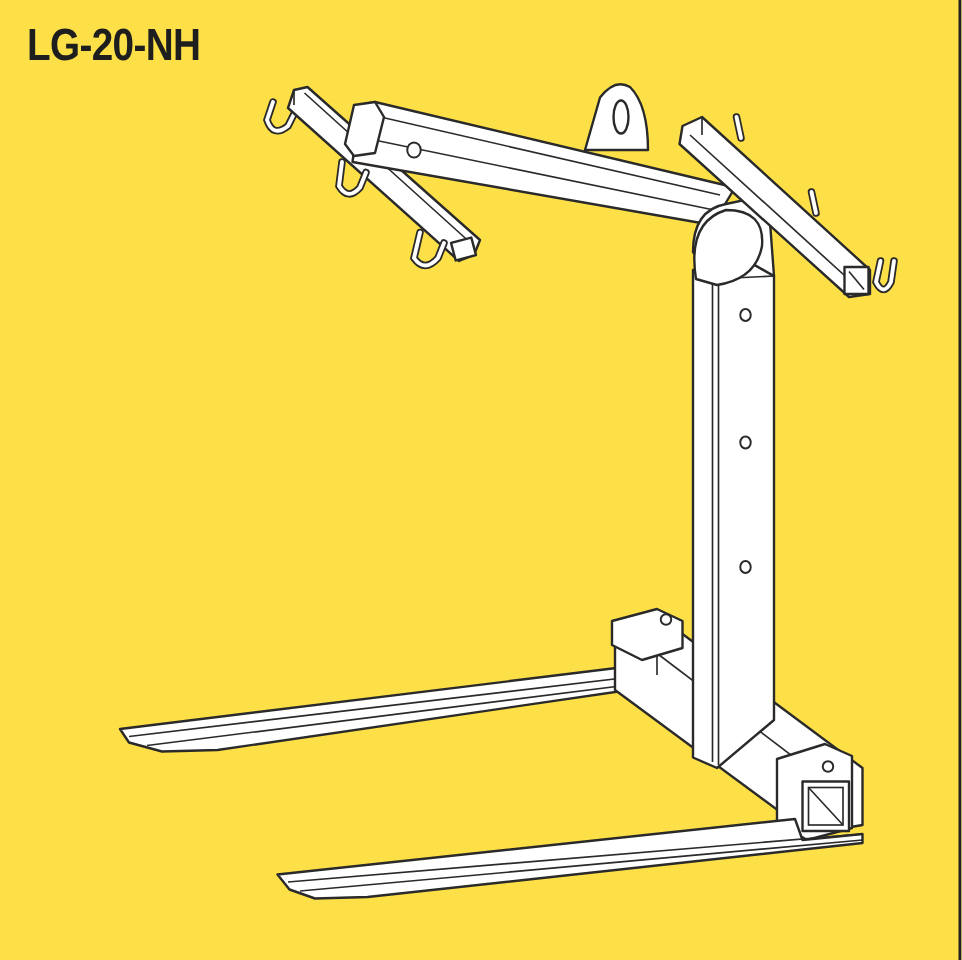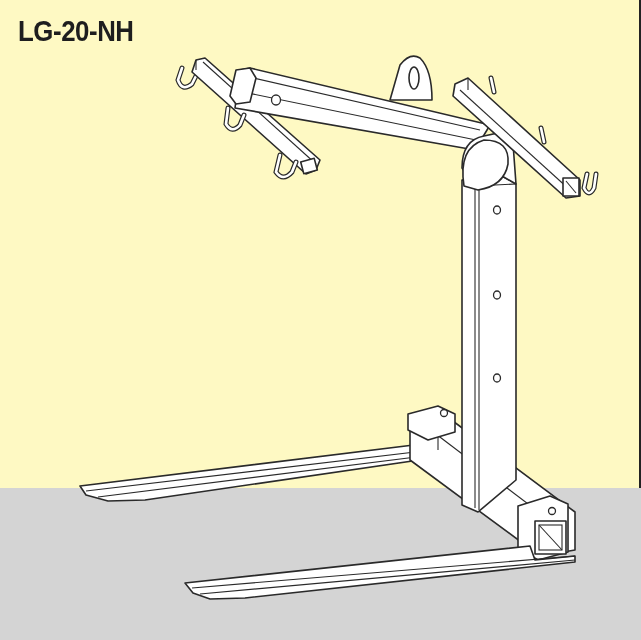--- a/index.html
+++ b/index.html
@@ -1,19 +1,19 @@
 <!DOCTYPE html>
 <html><head>
 <meta charset="utf-8">
 <style>
   html, body { margin: 0; padding: 0; }
   body { width: 641px; height: 640px; overflow: hidden; background: #d4d4d4; }
   .canvas {
-    position: relative; width: 641px; height: 488px;
-    background: #fef9c3; box-sizing: border-box;
+    position: relative; width: 641px; height: 640px;
+    background: #fde047; box-sizing: border-box;
     border-right: 2px solid #222;
   }
   .title {
     position: absolute; left: 18px; top: 14px;
     font-family: "Liberation Sans", sans-serif;
     font-weight: bold; font-size: 30px; letter-spacing: -0.5px;
     color: #1e1e1e; transform: scaleX(0.86); transform-origin: left top;
   }
   svg { position: absolute; left: 0; top: 0; }
   .w { fill: #ffffff; stroke: #2a2a2a; stroke-width: 1.6; stroke-linejoin: round; }

